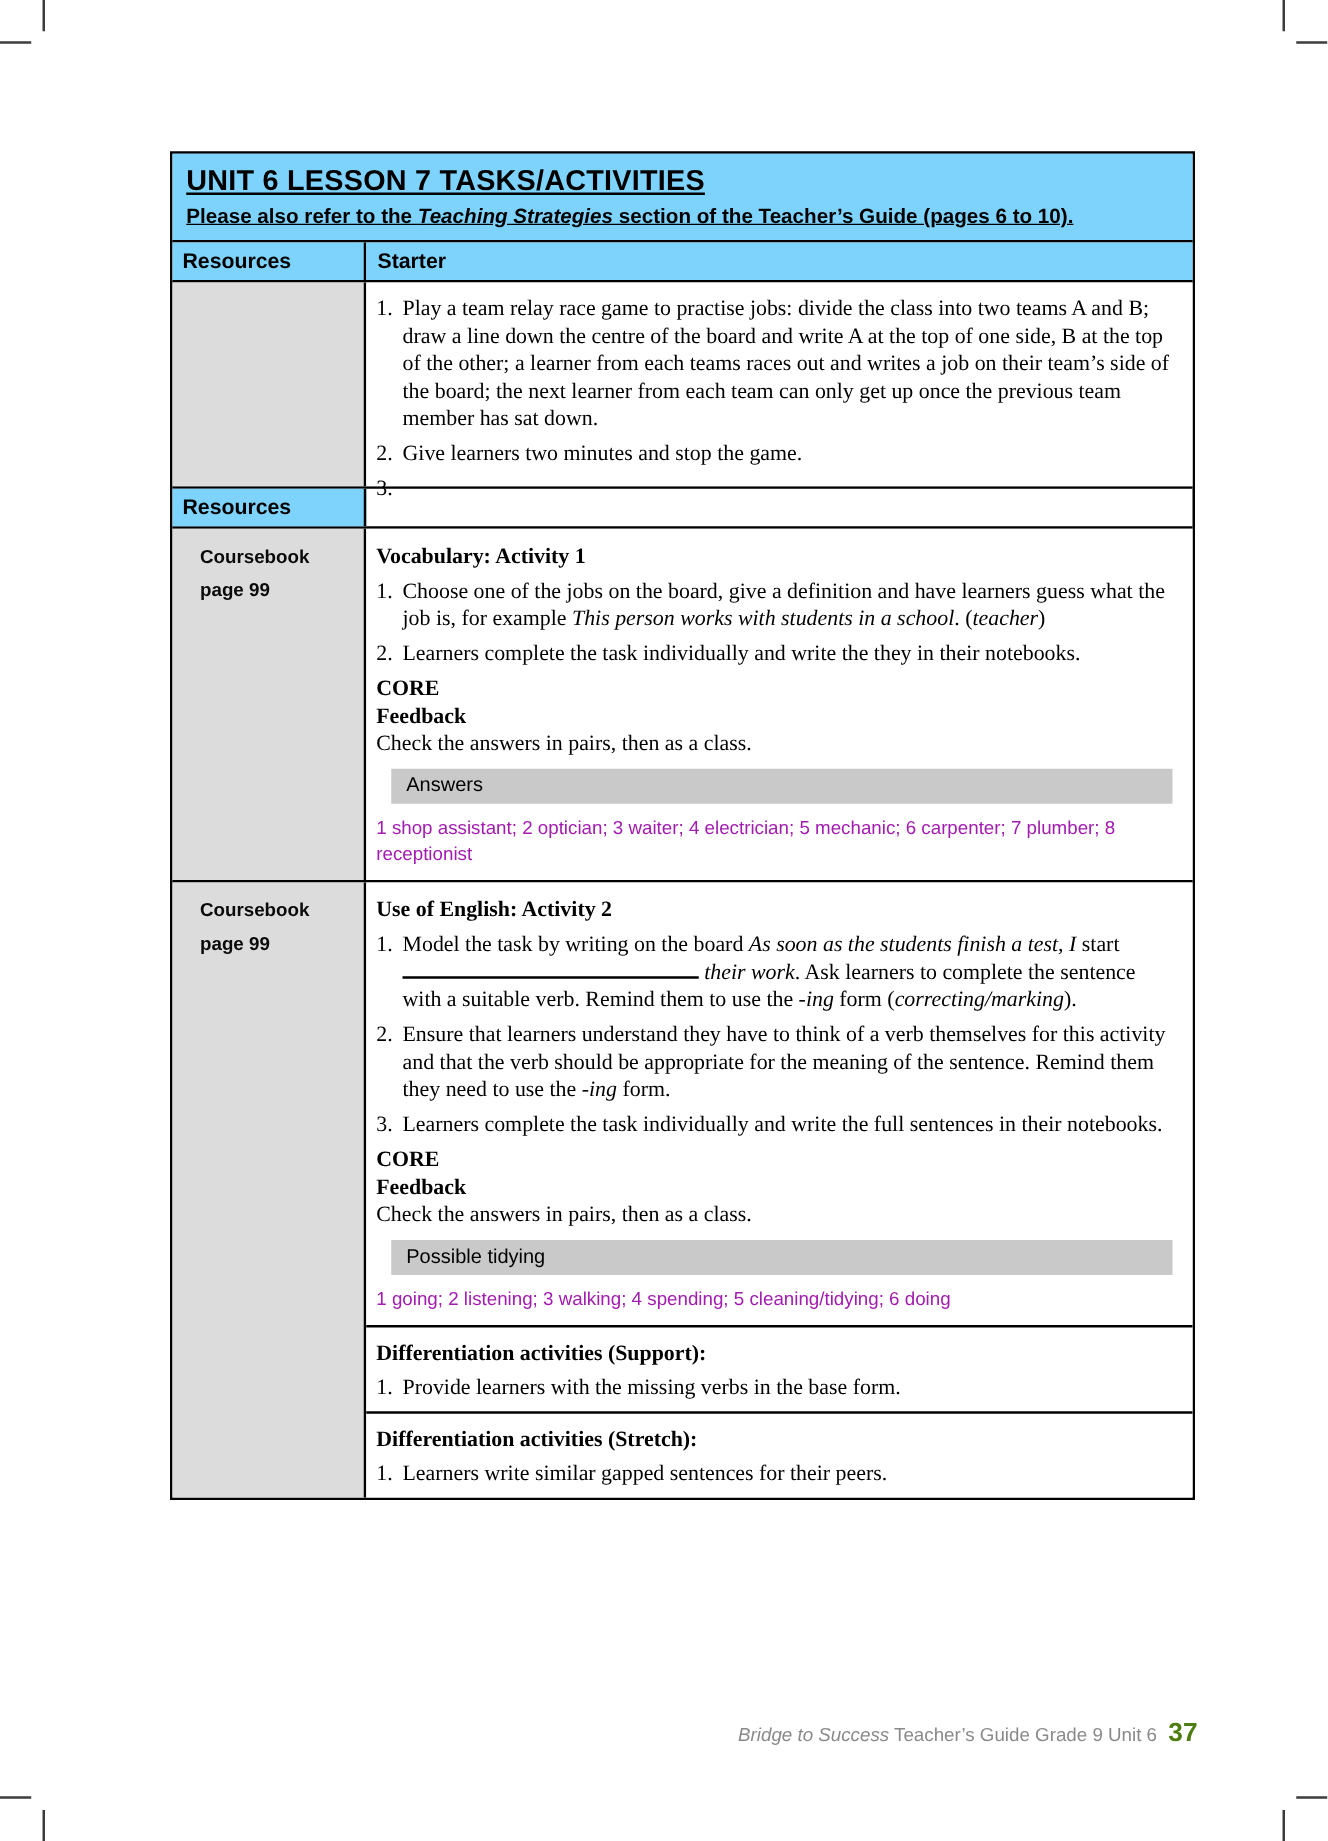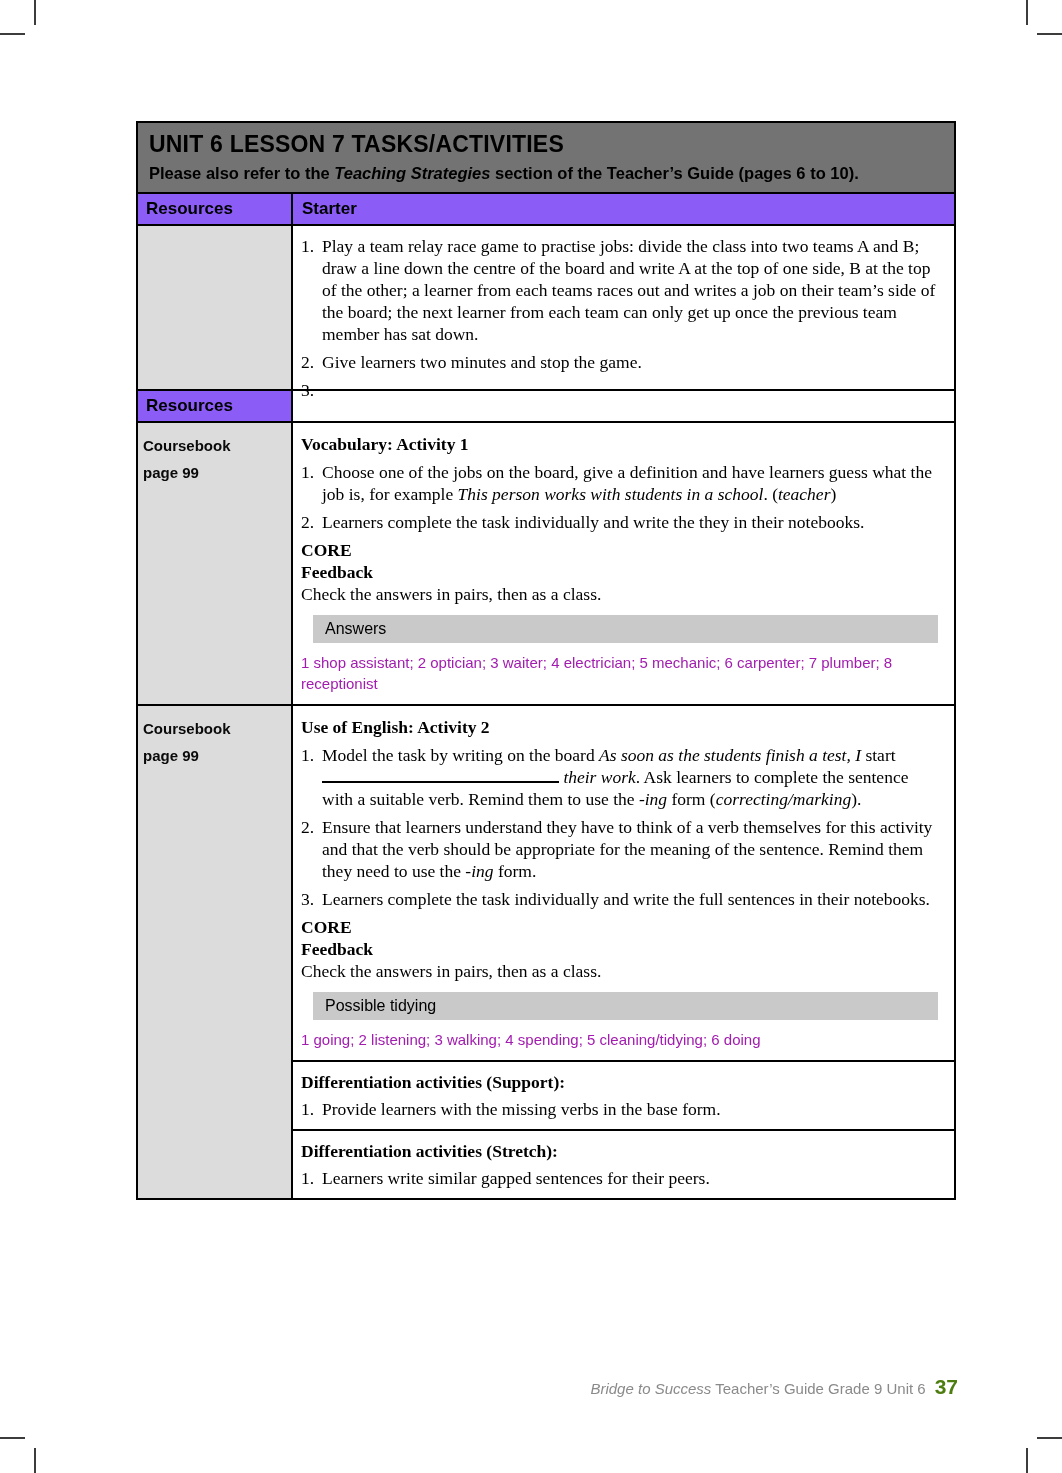--- a/index.html
+++ b/index.html
@@ -20,38 +20,38 @@
   .crop.bl-h { left:0; top:1437px; }
   .crop.bl-v { left:34px; top:1448px; }
   .crop.br-h { left:1037px; top:1437px; }
   .crop.br-v { left:1026px; top:1448px; }
 
   
   .guide-table {
     position:absolute; left:136px; top:121px; width:820px;
     border:2.5px solid #000; background:#fff;
   }
-  .title-block { padding:8px 11px 9px 11px; background:#737373; }
+  .title-block { padding:8px 11px 9px 11px; background:#7dd3fc;text-decoration:underline; }
   .table-title {
     font-size:23px; font-weight:700; letter-spacing:0.2px; color:#000;
     line-height:27px;
   }
   .table-subtitle {
     margin-top:5px; font-size:16.5px; font-weight:700; color:#000; line-height:20px;
   }
   .table-subtitle .sit { font-style:italic; }
 
   .trow { display:flex; align-items:stretch; border-top:2px solid #000; }
   .cell-l {
     flex:0 0 155px; width:155px; border-right:2px solid #000;
-    background:#dcdcdc; padding:9px 8px 8px 5px;
+    background:#dcdcdc; padding:9px 8px 8px 22px;
   }
   .cell-r { flex:1 1 auto; background:#fff; }
 
-  .header-row .cell-l, .header-row .cell-r { background:#8b5cf6; }
+  .header-row .cell-l, .header-row .cell-r { background:#7dd3fc; }
   .header-row .cell-l { padding:4px 8px 5px 8px; }
   .header-row .cell-r { padding:4px 8px 5px 9px; }
   .hdr-label { font-size:17px; font-weight:700; color:#000; line-height:21px; }
 
   .resource-label { font-size:15px; font-weight:700; color:#0a0a0a; line-height:27px; }
 
   .content-pad { padding:9px 14px 10px 8px; }
 
   
   .serif { font-family:"Liberation Serif","DejaVu Serif",serif; font-size:17.5px; color:#000; line-height:22px; }

